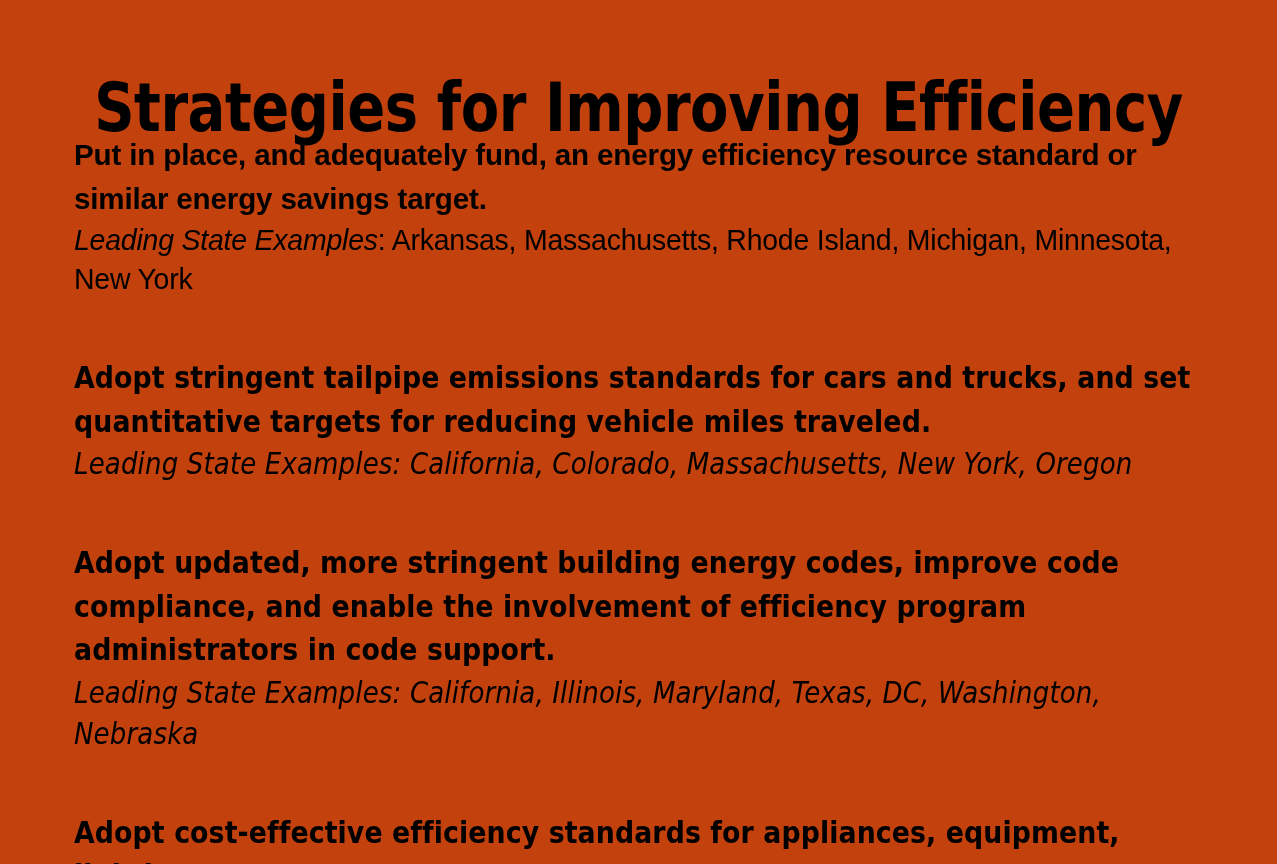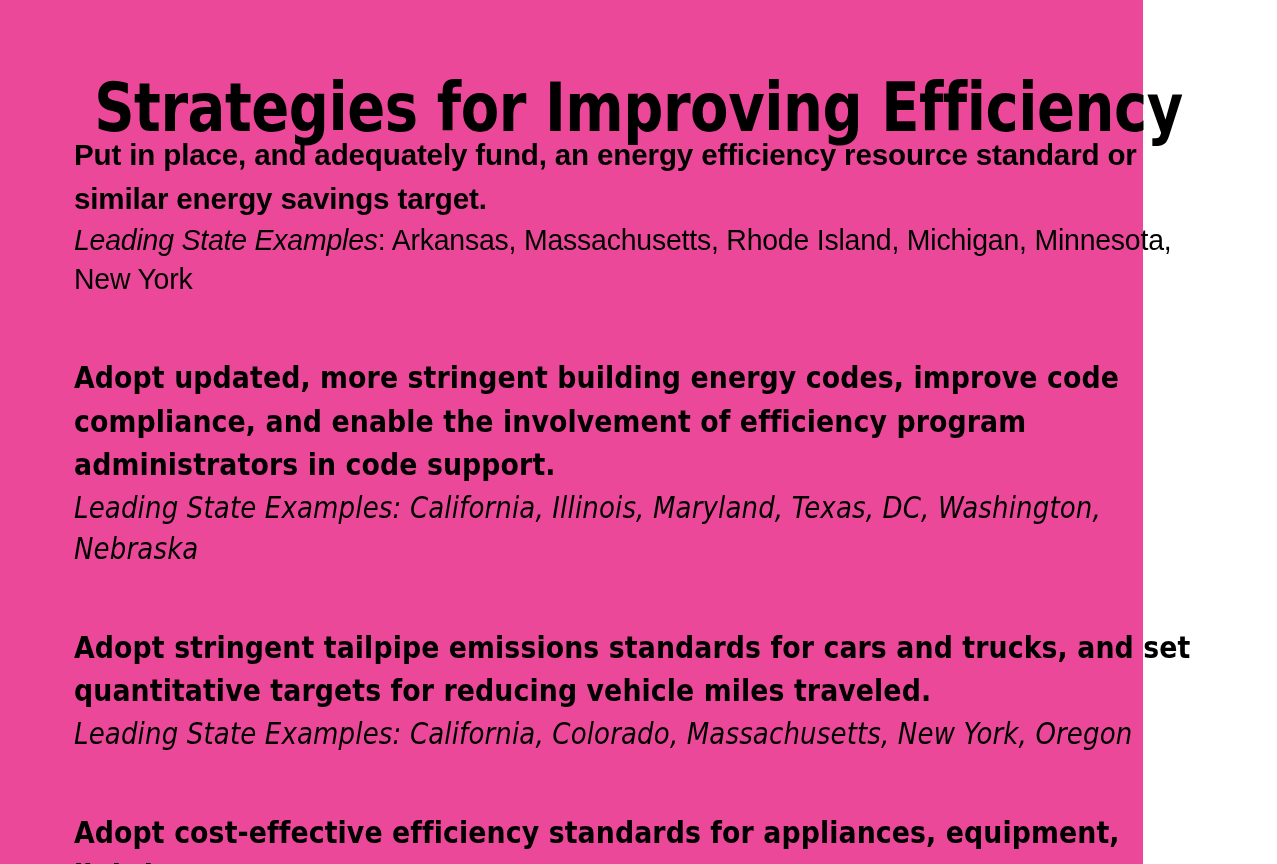--- a/index.html
+++ b/index.html
@@ -11,23 +11,23 @@
     width: 1277px;
     height: 864px;
     overflow: hidden;
     font-family: "Liberation Sans", sans-serif;
     color: #000000;
     -webkit-font-smoothing: antialiased;
   }
 
   .slide {
     position: relative;
-    width: 1143px;
+    width: 1277px;
     height: 864px;
-    background: #ec4899;
+    background: #c2410c;
   }
 
   
   .slide-title {
     position: absolute;
     left: 0;
     top: 28px;
     width: 1277px;
     text-align: center;
     font-family: "Liberation Sans Narrow", "DejaVu Sans Condensed", "Liberation Sans", sans-serif;
@@ -137,36 +137,36 @@
         <span class="hline">similar energy savings target.</span>
       </div>
       <div class="strategy-examples">
         <span class="ex-label">Leading State Examples</span><span class="ex-sep">: </span><span class="ex-list">Arkansas, Massachusetts, Rhode Island, Michigan, Minnesota,</span>
         <span class="hline ex-list">New York</span>
       </div>
     </div>
 
     <div class="strategy-block narrow">
       <div class="strategy-heading">
+        <span class="hline">Adopt stringent tailpipe emissions standards for cars and trucks, and set</span>
+        <span class="hline">quantitative targets for reducing vehicle miles traveled.</span>
+      </div>
+      <div class="strategy-examples">
+        <span class="ex-label">Leading State Examples</span><span class="ex-sep">: </span><span class="ex-list">California, Colorado, Massachusetts, New York, Oregon</span>
+      </div>
+    </div>
+
+    <div class="strategy-block narrow">
+      <div class="strategy-heading">
         <span class="hline">Adopt updated, more stringent building energy codes, improve code</span>
         <span class="hline">compliance, and enable the involvement of efficiency program</span>
         <span class="hline">administrators in code support.</span>
       </div>
       <div class="strategy-examples">
         <span class="ex-label">Leading State Examples</span><span class="ex-sep">: </span><span class="ex-list">California, Illinois, Maryland, Texas, DC, Washington, Nebraska</span>
-      </div>
-    </div>
-
-    <div class="strategy-block narrow">
-      <div class="strategy-heading">
-        <span class="hline">Adopt stringent tailpipe emissions standards for cars and trucks, and set</span>
-        <span class="hline">quantitative targets for reducing vehicle miles traveled.</span>
-      </div>
-      <div class="strategy-examples">
-        <span class="ex-label">Leading State Examples</span><span class="ex-sep">: </span><span class="ex-list">California, Colorado, Massachusetts, New York, Oregon</span>
       </div>
     </div>
 
     <div class="strategy-block narrow">
       <div class="strategy-heading">
         <span class="hline">Adopt cost-effective efficiency standards for appliances, equipment, lighting,</span>
 
       </div>
 
     </div>

